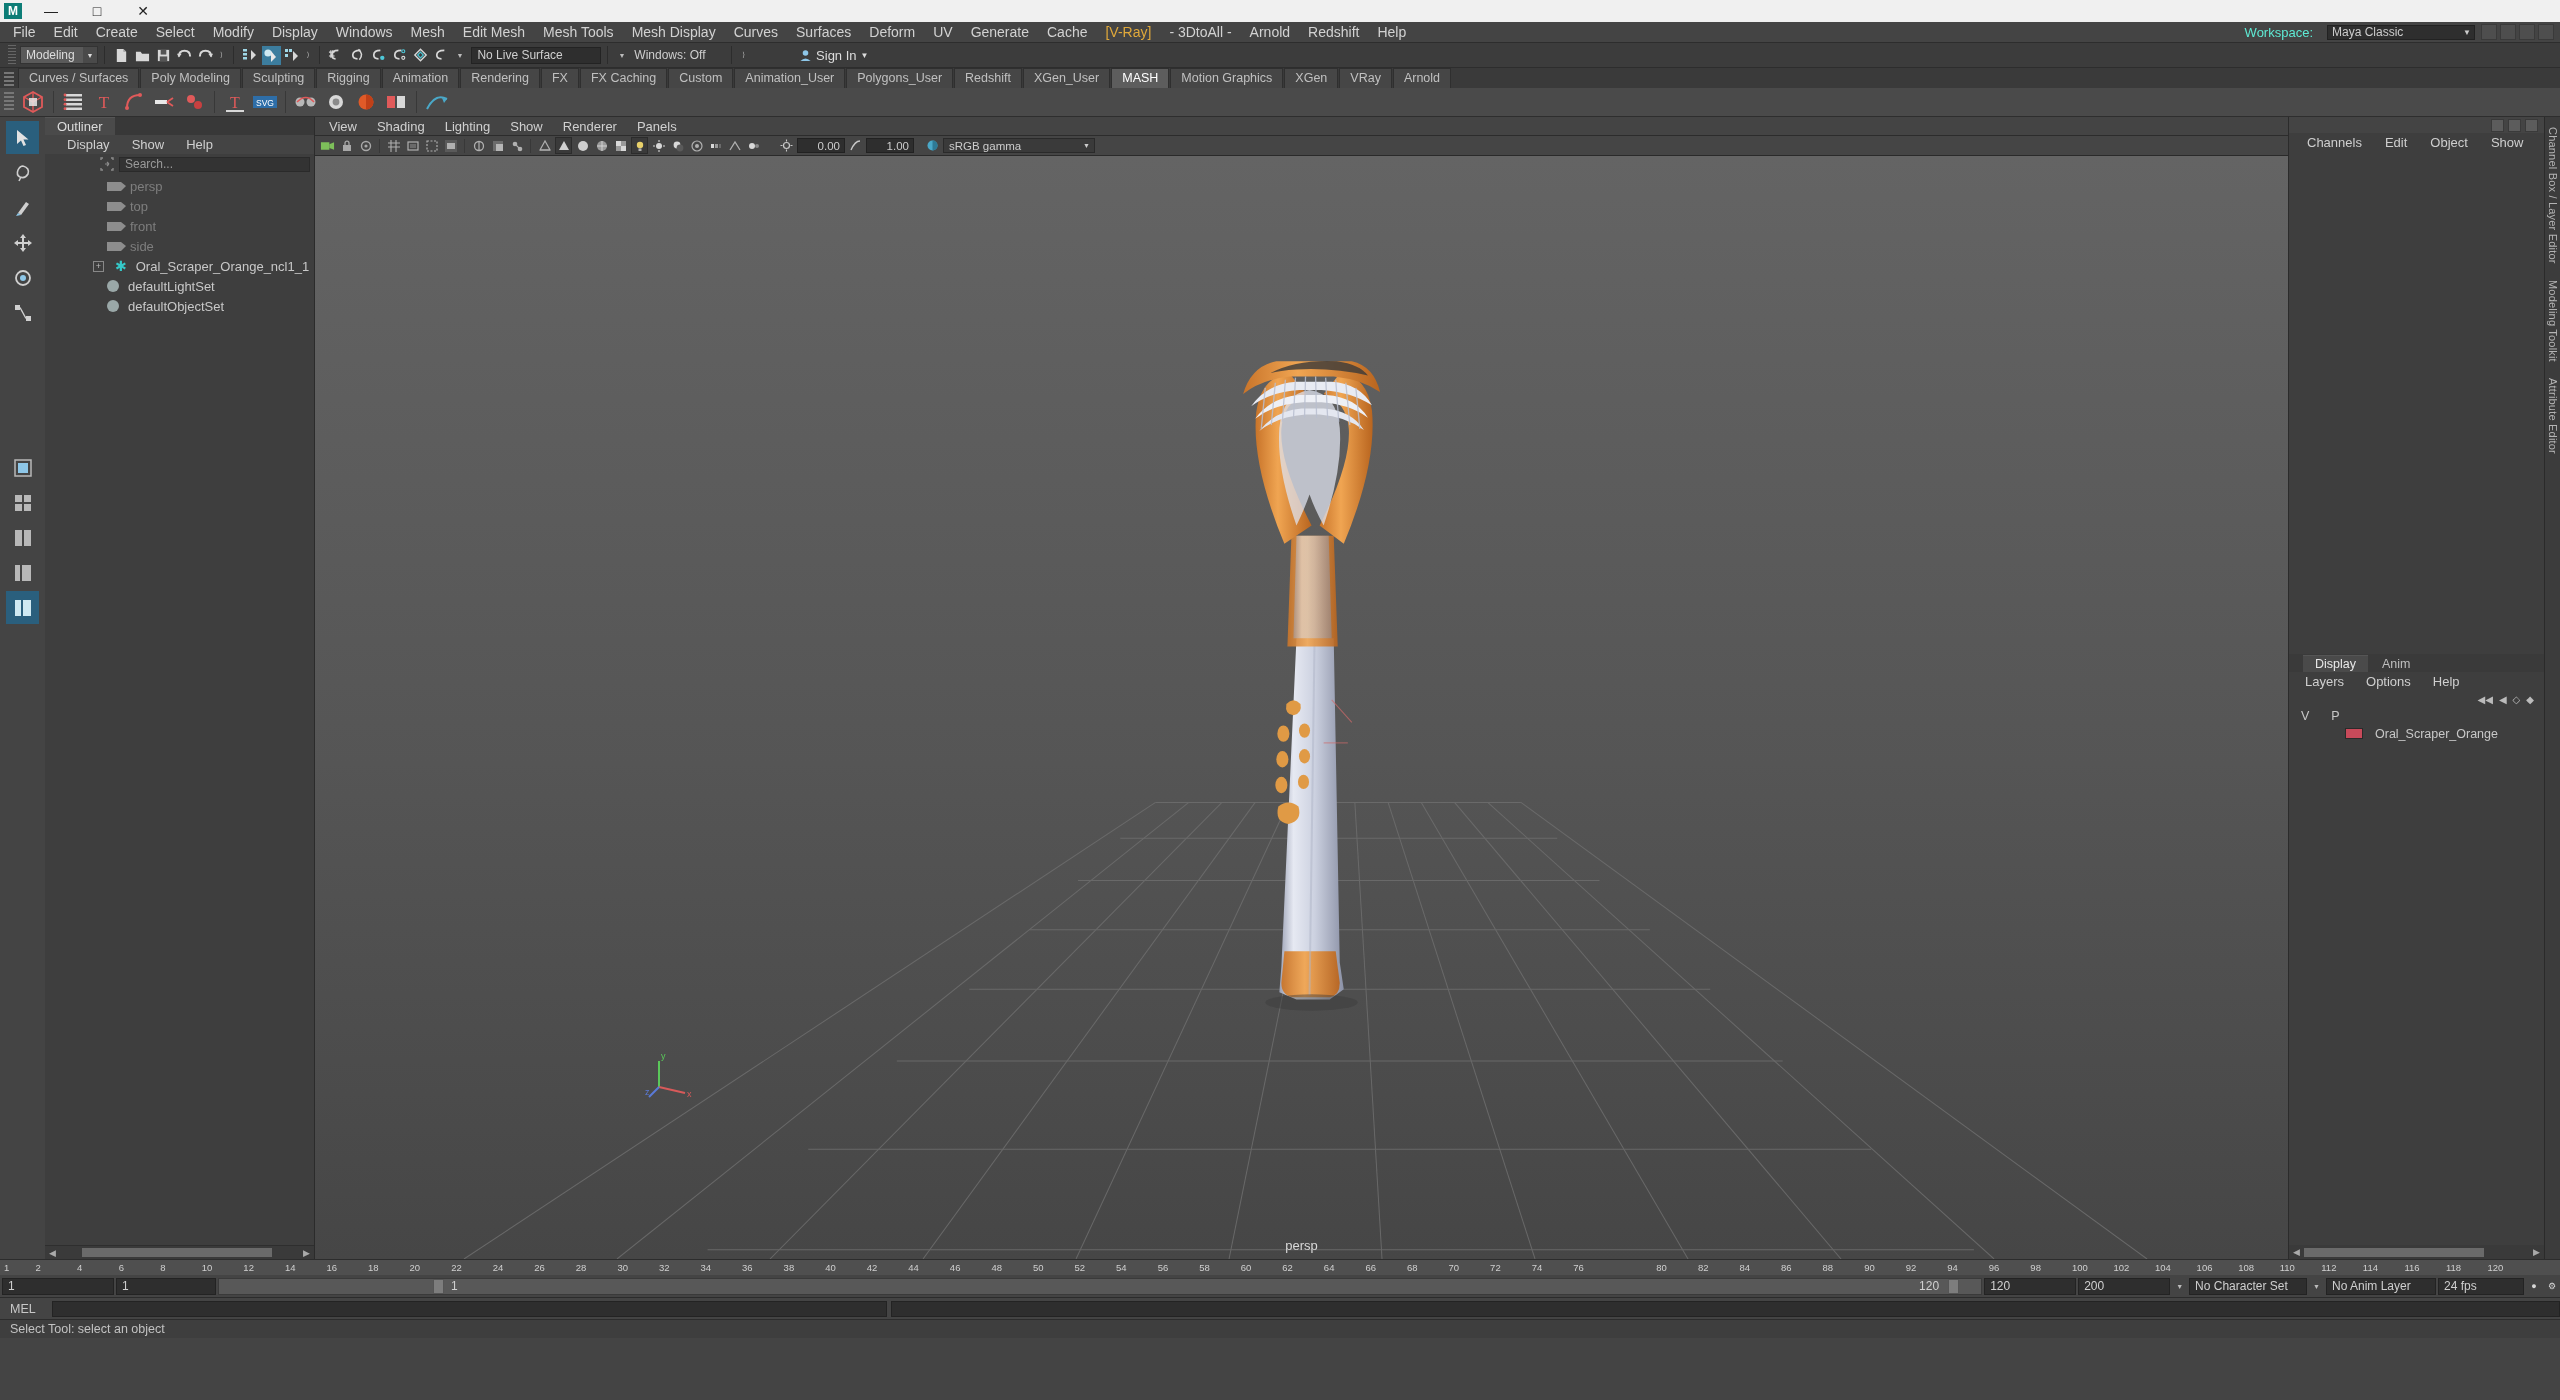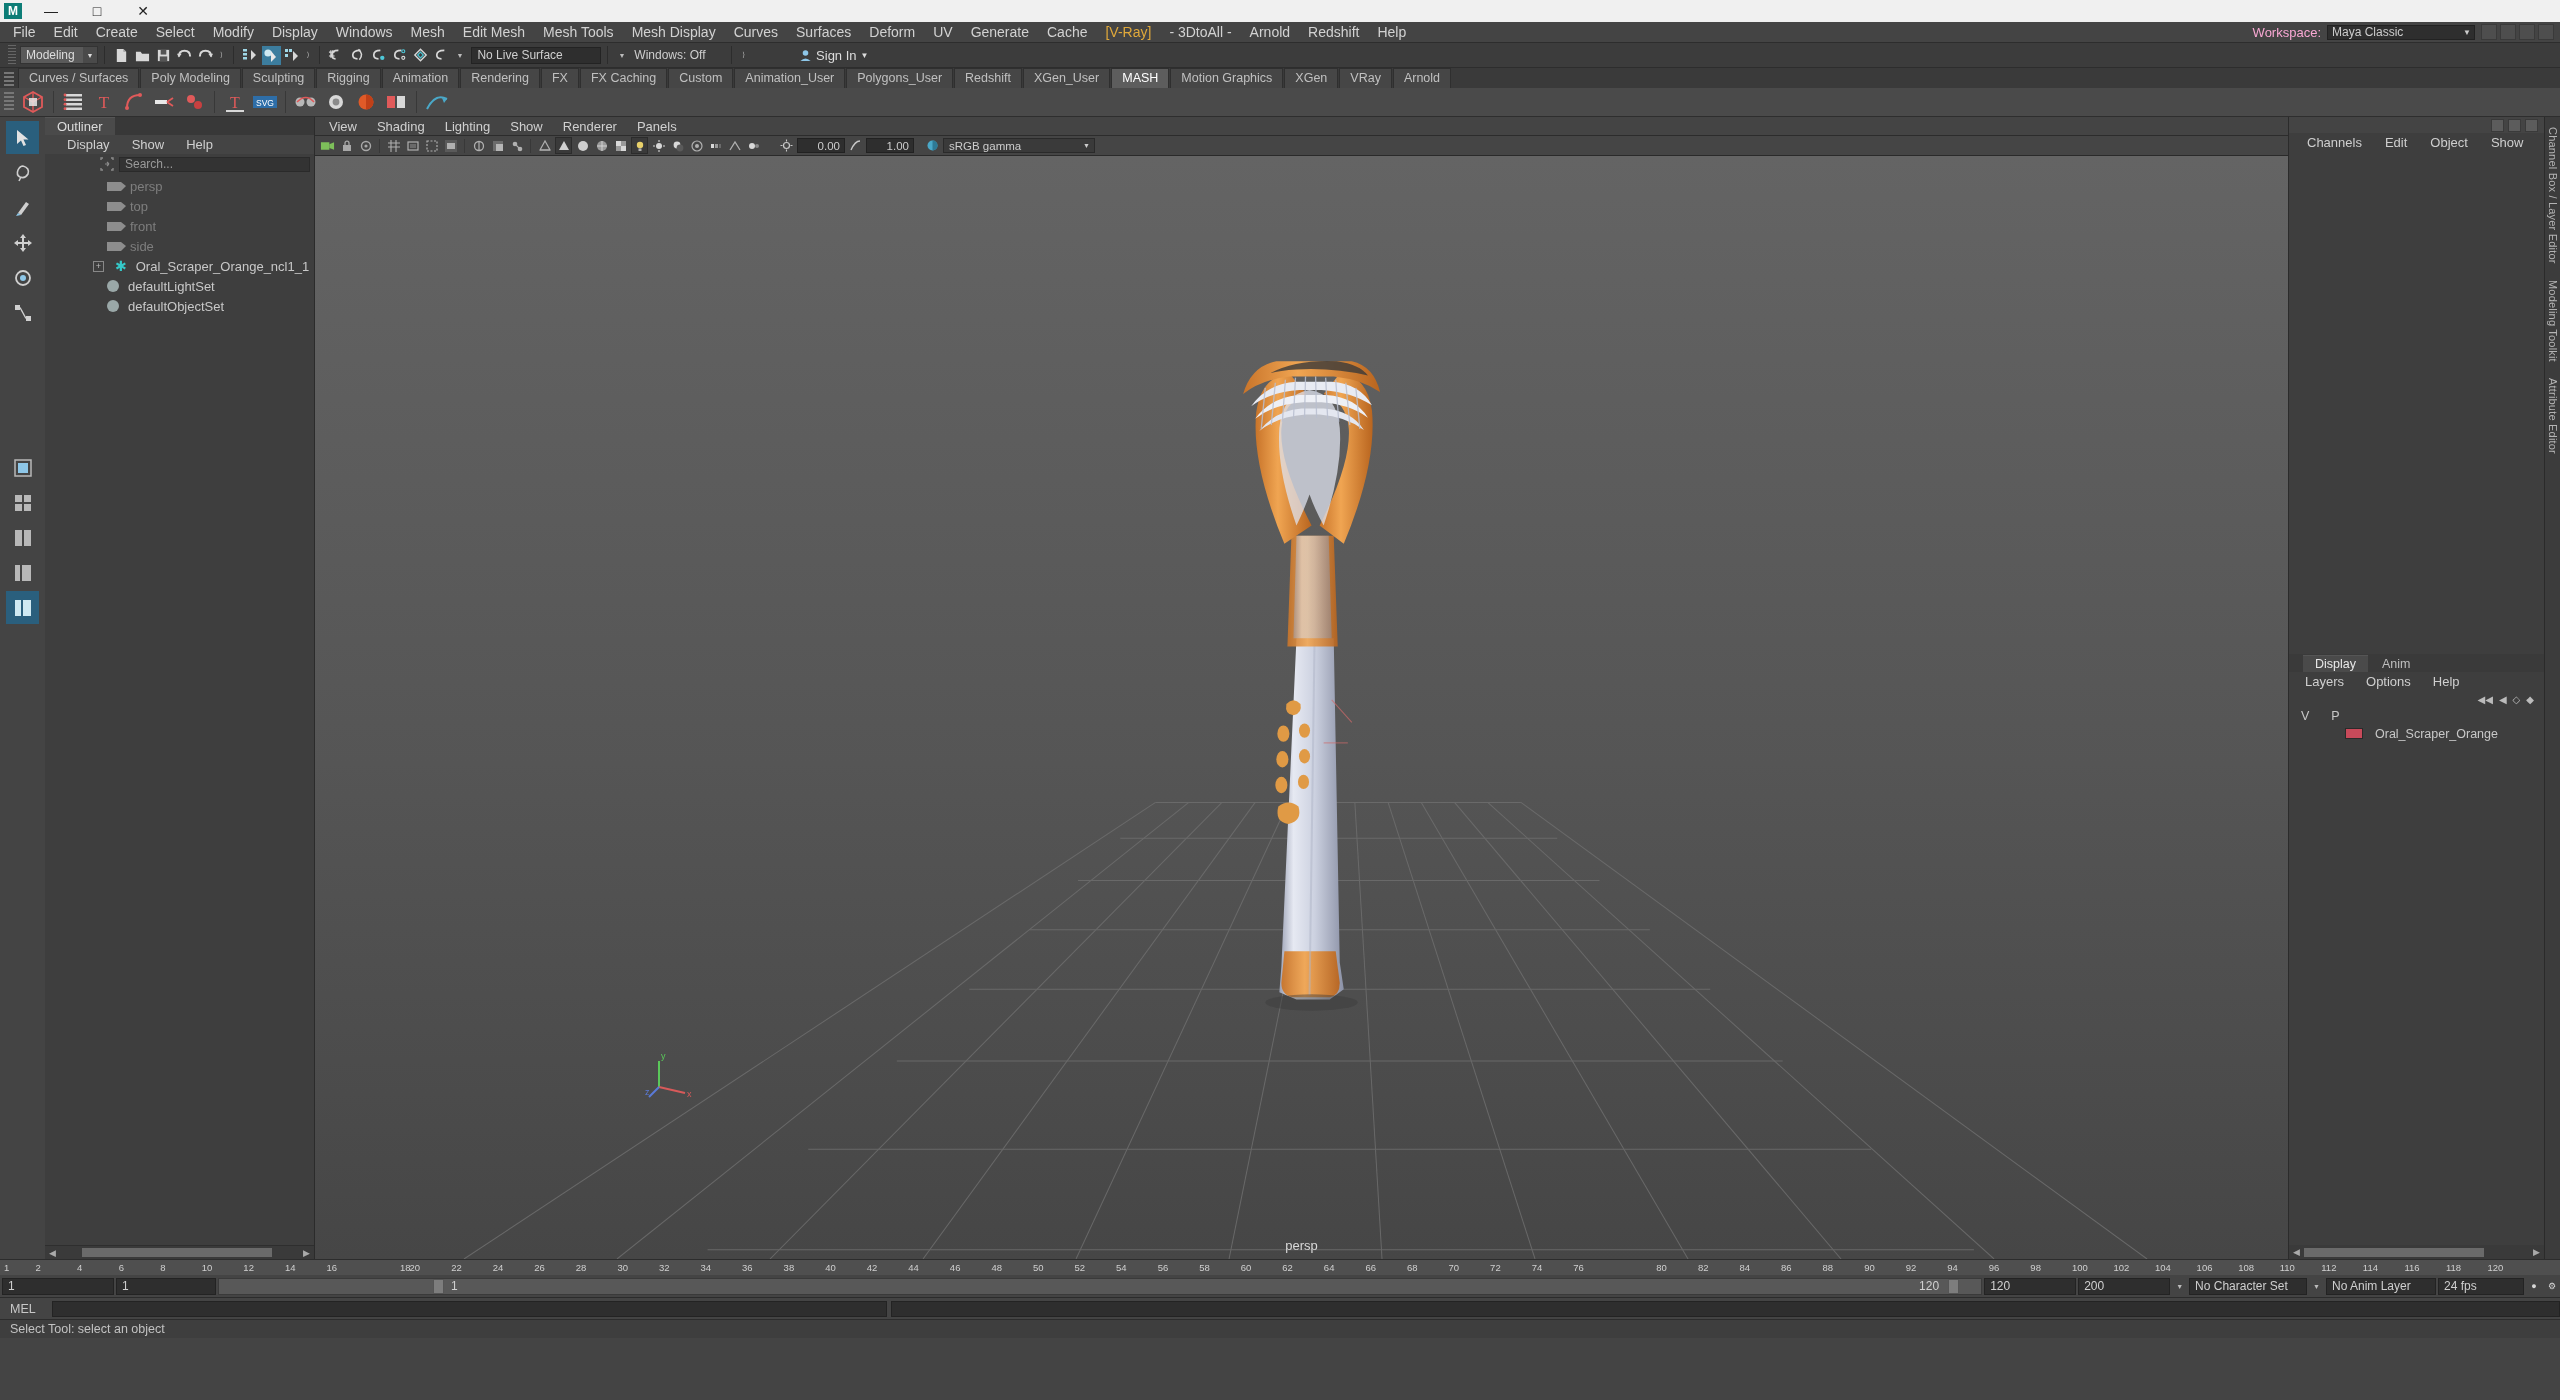--- a/index.html
+++ b/index.html
@@ -16,21 +16,21 @@
   #titlebar .ttxt { flex:1; }
   .winbtns { display:flex; height:100%; }
   .winbtn { width:46px; height:22px; display:flex; align-items:center;
     justify-content:center; font-size:14px; color:#222; }
 
   
   #menubar { height:20px; background:#444; display:flex; align-items:center;
     font-size:14px; color:#d2d2d2; padding-left:4px; }
   #menubar .mi { padding:0 9px; line-height:20px; white-space:nowrap; }
   #menubar .spacer { flex:1; }
-  #menubar .wsl { font-size:13px; color:#f9a8d4; padding-right:6px;text-align:center;}
+  #menubar .wsl { font-size:13px; color:#5eead4; padding-right:14px;text-align:center;}
   .wsselect { width:148px;height:15px;background:#2e2e2e;border:1px solid #222;
      font-size:12px;color:#ccc;display:flex;align-items:center;padding-left:4px;}
   .wsselect .arw { margin-left:auto; margin-right:3px; font-size:8px; }
   .wsicons { display:flex; gap:3px; padding:0 6px; }
   .wsico { width:16px;height:16px;background:#4e4e4e;border:1px solid #3a3a3a; }
 
   
   #statusline { height:26px; background:#3c3c3c; display:flex; align-items:center;
      border-top:1px solid #2d2d2d; border-bottom:1px solid #2d2d2d; padding-left:4px; }
   .grip { width:8px;height:20px;
@@ -945,21 +945,21 @@
 
 <div id="timeRuler">
     <span class="trTick" style="left: 35.5584px;">2</span>
     <span class="trTick" style="left: 77.1169px;">4</span>
     <span class="trTick" style="left: 118.675px;">6</span>
     <span class="trTick" style="left: 160.234px;">8</span>
     <span class="trTick" style="left: 201.792px;">10</span>
     <span class="trTick" style="left: 243.351px;">12</span>
     <span class="trTick" style="left: 284.909px;">14</span>
     <span class="trTick" style="left: 326.468px;">16</span>
-    <span class="trTick" style="left: 368.026px; margin-left: 32px;">18</span>
+    <span class="trTick" style="left: 368.026px;">18</span>
     <span class="trTick" style="left: 409.584px;">20</span>
     <span class="trTick" style="left: 451.143px;">22</span>
     <span class="trTick" style="left: 492.701px;">24</span>
     <span class="trTick" style="left: 534.26px;">26</span>
     <span class="trTick" style="left: 575.818px;">28</span>
     <span class="trTick" style="left: 617.377px;">30</span>
     <span class="trTick" style="left: 658.935px;">32</span>
     <span class="trTick" style="left: 700.494px;">34</span>
     <span class="trTick" style="left: 742.052px;">36</span>
     <span class="trTick" style="left: 783.61px;">38</span>

